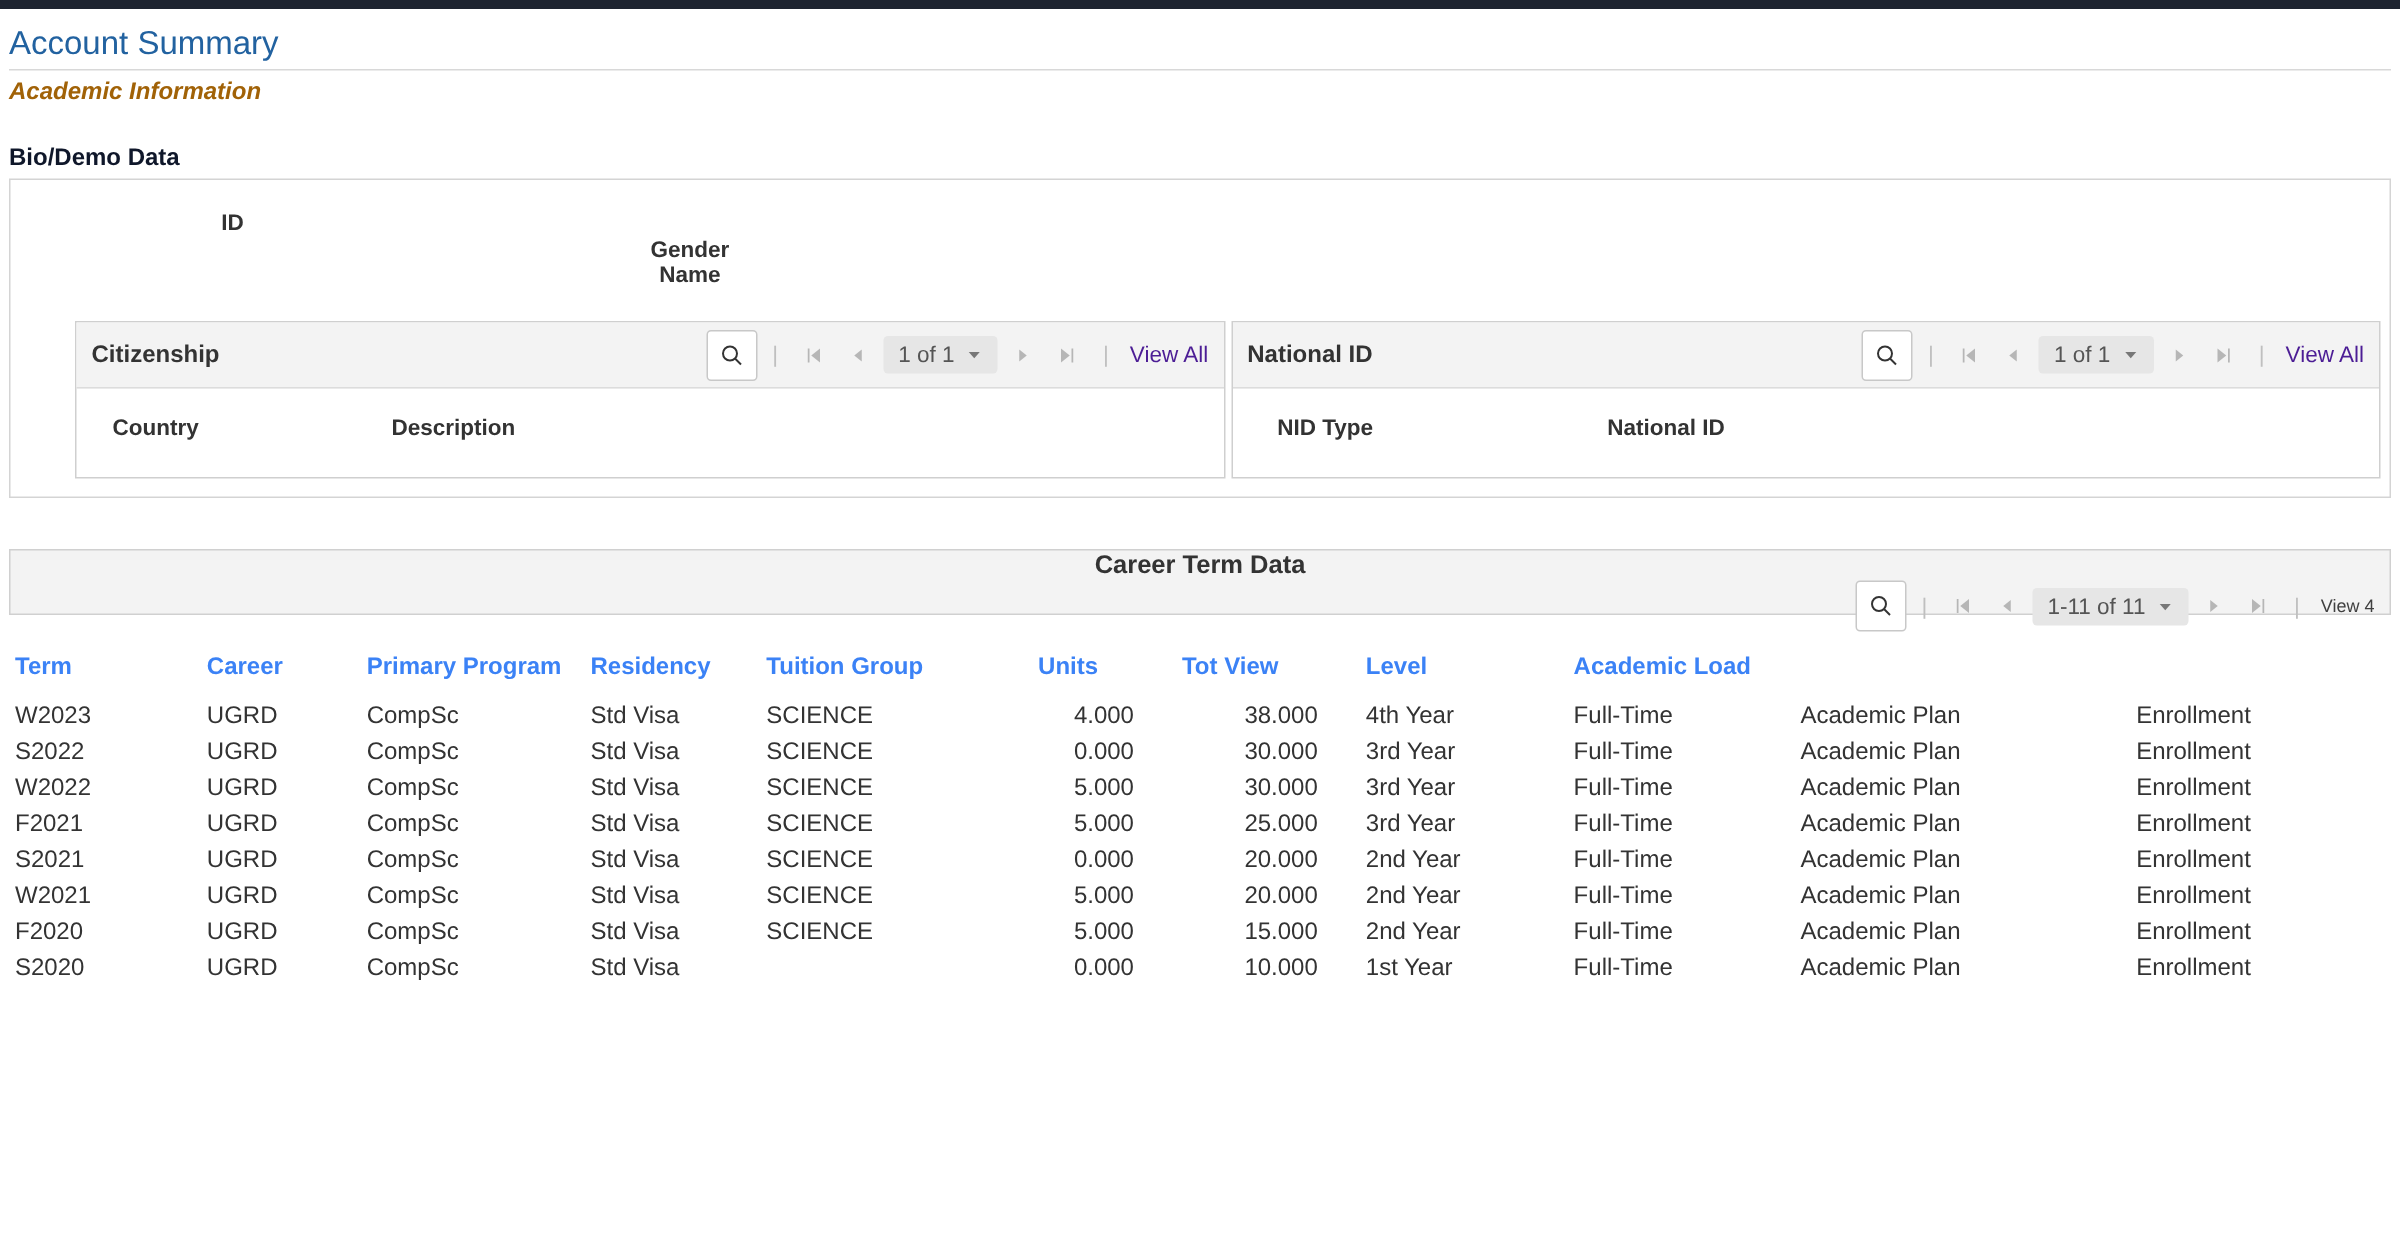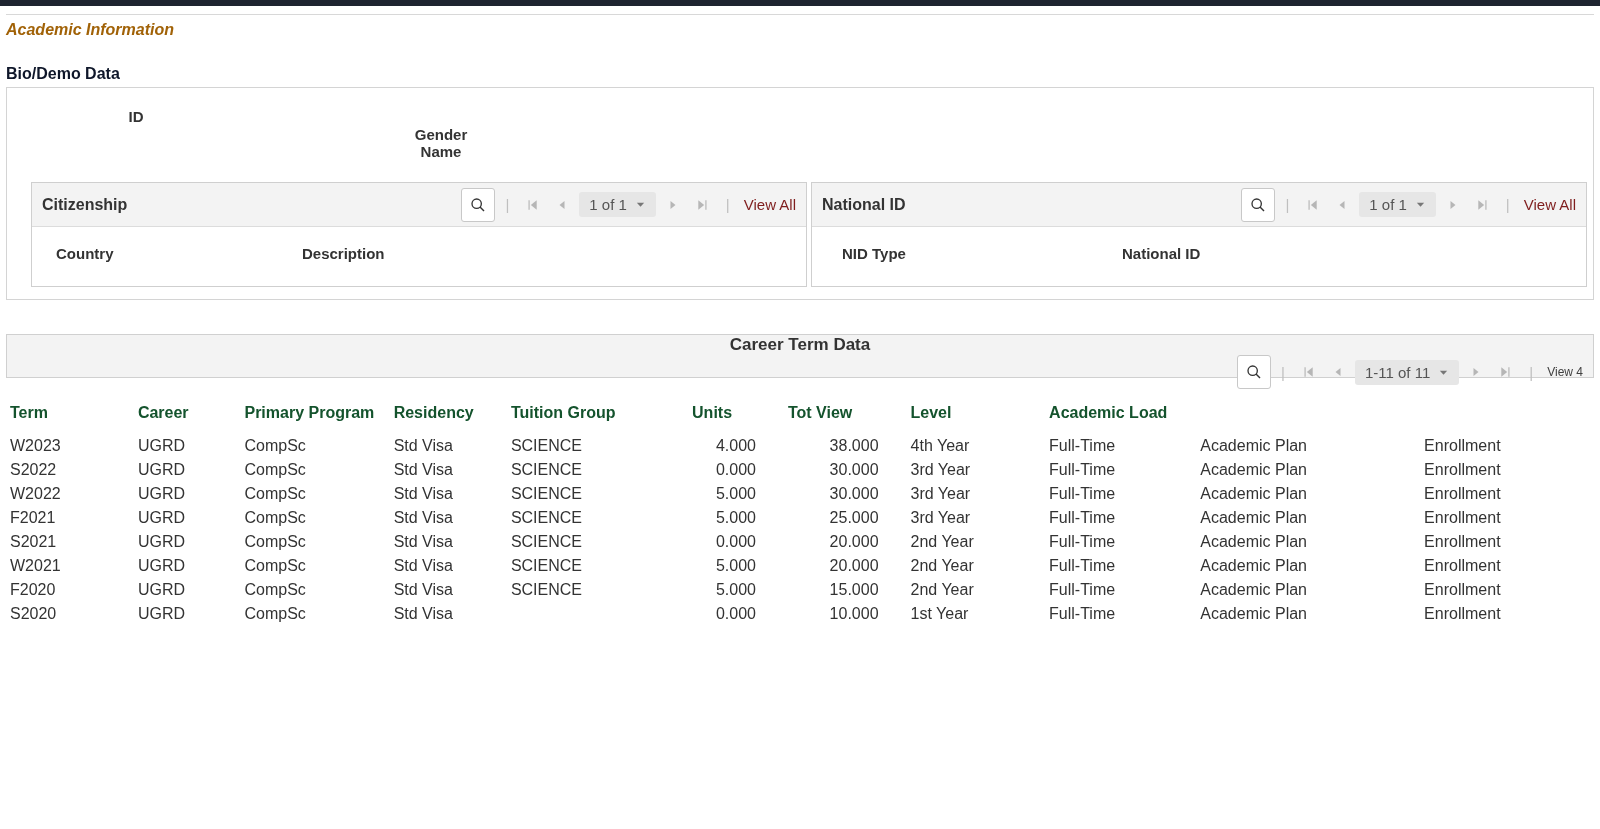--- a/index.html
+++ b/index.html
@@ -4,54 +4,54 @@
 <style>
   * { box-sizing: border-box; }
   html, body { margin: 0; padding: 0; font-family: Arial, Helvetica, sans-serif; font-size: 15px; color: #333; }
   body { width: 1600px; }
   .topbar { background: #1e2430; height: 6px; }
   .page { padding: 6px 6px 0 6px; }
   .link-title { color: #2262a0; font-size: 22px; font-weight: 400; padding: 4px 0 2px 0; display: inline-block; }
   .hr { border: none; border-top: 1px solid #d8d8d8; margin: 2px 0 4px 0; }
   .section-title { font-size: 16px; font-weight: 700; color: #a16207; padding: 2px 0 26px 0; font-style: italic; }
   .subheading { color: #0f172a; font-weight: 700; font-size: 16px; margin: 0 0 4px 0; }
-  .outer-box { border: 1px solid #d4d4d4; padding: 6px 6px 12px 4px; }
+  .outer-box { border: 1px solid #d4d4d4; padding: 6px 6px 12px 23px; }
 
   .bio-top { display: flex; align-items: flex-start; padding: 14px 0 22px 0; }
   .bio-col { text-align: center; font-weight: 700; color: #333; }
   .bio-id { width: 250px; }
   .bio-name { width: 360px; }
   .bio-gender { width: 360px; margin-top: 18px; }
 
   .grids-row { display: flex; gap: 4px; margin-left: 20px; }
   .grid-box { border: 1px solid #cfcfcf; flex: 1; }
   .grid-header { background: #f3f3f3; display: flex; align-items: center; height: 44px; padding: 0 10px; border-bottom: 1px solid #dcdcdc; }
   .grid-title { font-weight: 700; font-size: 16px; flex: 0 0 auto; margin-right: 10px; }
   .grid-tools { margin-left: auto; display: flex; align-items: center; gap: 4px; }
   .sep { color: #bfbfbf; padding: 0 6px; }
   .icon-btn { width: 34px; height: 34px; border: 1px solid #c8c8c8; background: #fff; border-radius: 3px; display: flex; align-items: center; justify-content: center; cursor: pointer; }
   .nav-btn { width: 26px; height: 28px; display: flex; align-items: center; justify-content: center; cursor: pointer; color: #b6b6b6; }
   .pager { background: #e6e6e6; border-radius: 3px; padding: 4px 10px; display: flex; align-items: center; gap: 8px; color: #555; cursor: pointer; font-size: 15px; }
-  .view-all { color: #7f1d1d; font-size: 15px; cursor: pointer; padding-left: 4px; }
+  .view-all { color: #4c1d95; font-size: 15px; cursor: pointer; padding-left: 4px; }
   .view-4 { color: #404040; font-size: 12px; cursor: pointer; padding-left: 4px; }
 
   .grid-body { padding: 18px 10px 24px 10px; }
-  .grid-cols { display: flex; gap: 60px; }
+  .grid-cols { display: flex; }
   .grid-col-label { font-weight: 700; color: #333; }
   .col-country { width: 200px; padding-left: 14px; }
   .col-desc { }
   .col-nidtype { width: 240px; padding-left: 20px; }
   .col-nid { }
 
   .career-section { margin-top: 34px; }
   .career-header { background: #f3f3f3; border: 1px solid #d0d0d0; display: flex; align-items: center; height: 44px; padding: 0 10px; flex-direction: column; }
   .career-title { font-weight: 700; font-size: 17px; }
 
   table.career { width: 100%; border-collapse: collapse; margin-top: 20px; table-layout: fixed; }
-  table.career th { text-align: left; font-weight: 700; color: #14532d; font-size: 16px; padding: 6px 4px 12px 4px; }
+  table.career th { text-align: left; font-weight: 700; color: #3b82f6; font-size: 16px; padding: 6px 4px 12px 4px; }
   table.career td { padding: 3px 4px; font-size: 16px; color: #333; }
   .right { text-align: right; padding-right: 28px !important; }
   th.right { text-align: right; }
   td.link, a.link { color: #2262a0; text-decoration: none; cursor: pointer; }
   td.link { padding-left: 22px !important; }
 
   svg { display: block; }
 
   col.term { width: 120px; }
   col.career-col { width: 100px; }
@@ -64,20 +64,21 @@
   col.load { width: 125px; }
   col.plan { width: 210px; }
   col.enroll { width: 180px; }
 </style>
 </head>
 <body>
 
 <div class="topbar"></div>
 
 <div class="page">
+  <a class="link-title">Account Summary</a>
   <hr class="hr">
   <div class="section-title">Academic Information</div>
 
   <div class="subheading">Bio/Demo Data</div>
   <div class="outer-box">
 
     <div class="bio-top">
       <div class="bio-col bio-id">ID</div>
       <div>
         <div class="bio-col bio-gender">Gender</div>

